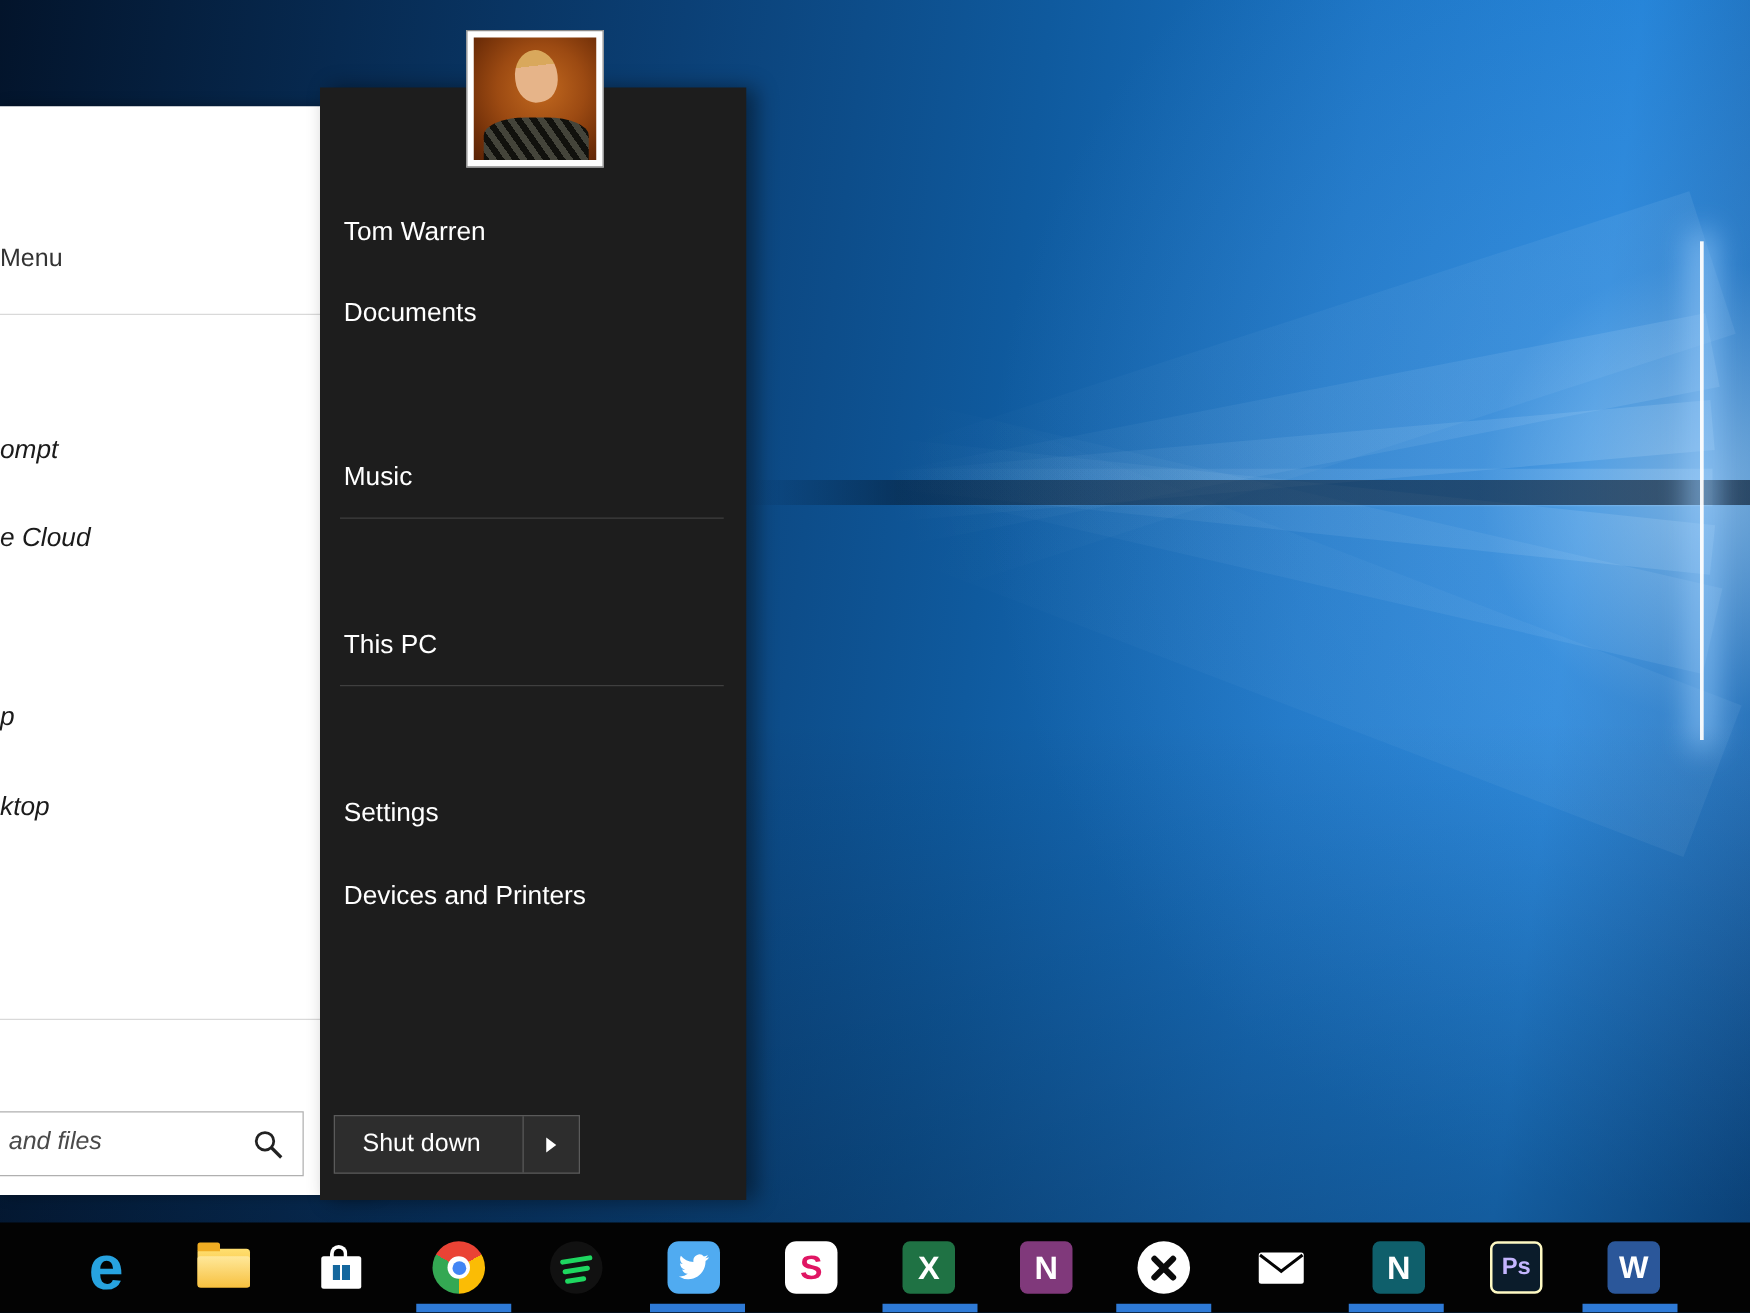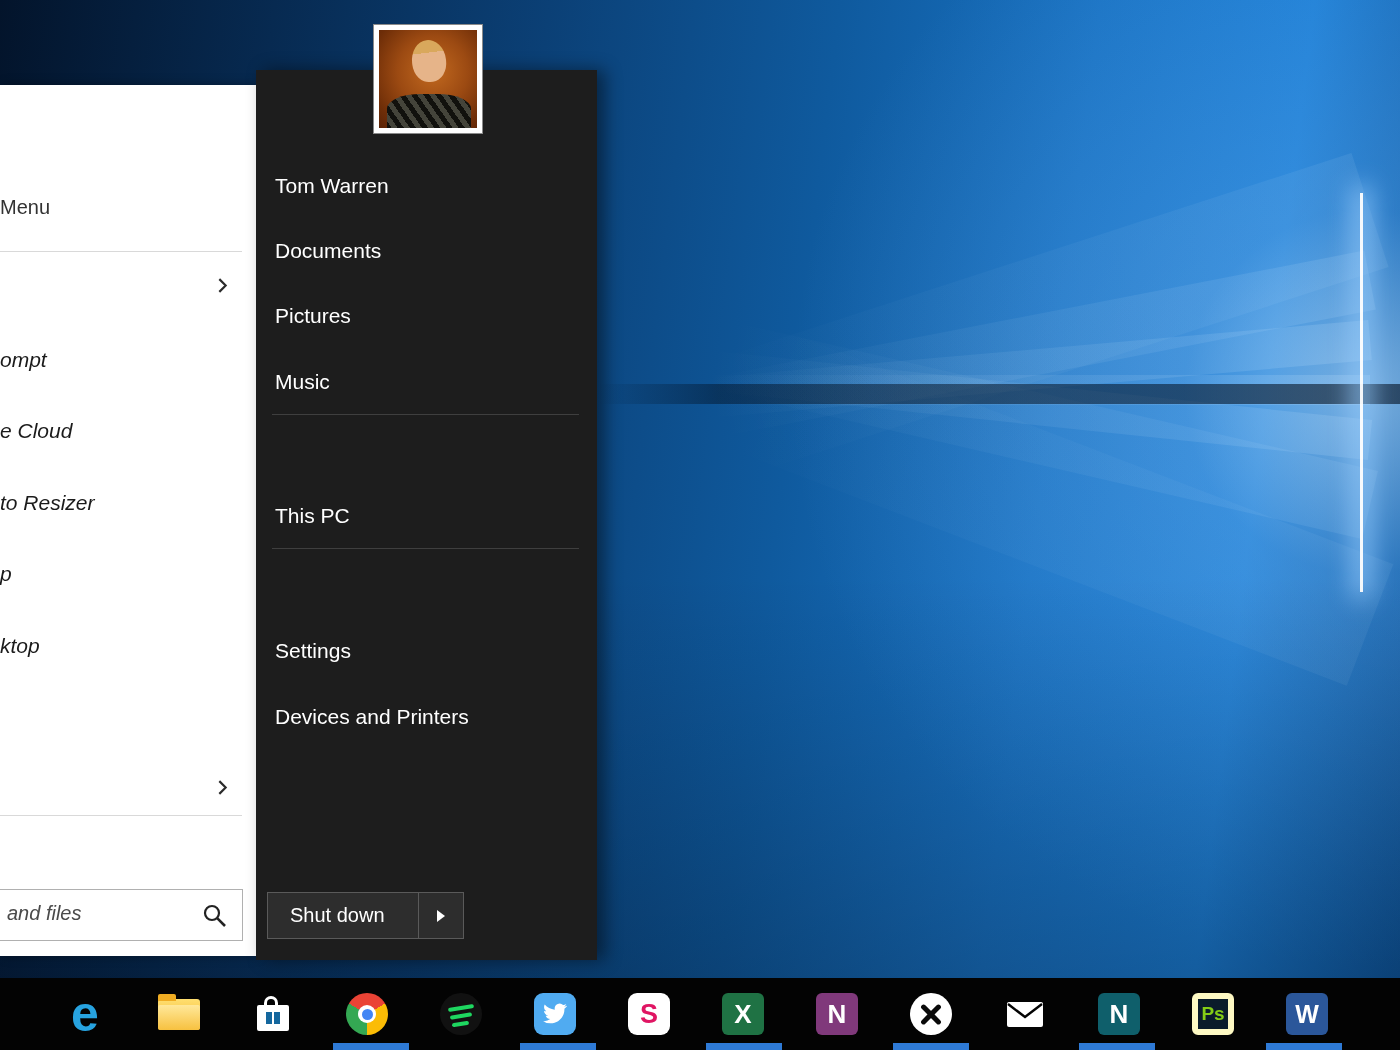--- a/index.html
+++ b/index.html
@@ -16,21 +16,21 @@
     background:linear-gradient(to left,rgba(220,240,255,.9),rgba(220,240,255,0) 70%);}
   .glow{position:absolute;inset:0;
     background:radial-gradient(circle at 1366px 392px,rgba(200,230,255,.55) 0%,rgba(120,180,240,.25) 12%,rgba(0,0,0,0) 38%);}
   .win-hband{position:absolute;left:598px;right:0;top:384px;height:20px;
     background:linear-gradient(to right,rgba(2,14,30,0),rgba(2,14,30,.45) 15%,rgba(2,14,30,.6) 100%);}
   .win-vline{position:absolute;left:1360px;top:193px;width:3px;height:399px;
     background:rgba(255,255,255,.95);box-shadow:0 0 24px 7px rgba(150,205,255,.85);}
 
   
   .left-panel{position:absolute;left:0;top:85px;width:256px;height:871px;background:#ffffff;
-    box-shadow:3px 0 10px rgba(0,0,0,.35);color:#1b1b1b;}
+    box-shadow:3px 0 10px rgba(0,0,0,.35);color:#1b1b1b;padding-left:44px;}
   .lp-title{position:absolute;left:0;top:111px;font-size:20px;color:#333;}
   .lp-divider{position:absolute;left:0;right:14px;height:1px;background:#d9d9d9;}
   .lp-item{position:absolute;left:0;right:10px;height:30px;line-height:30px;font-size:21px;cursor:default;font-style:italic;}
   .lp-item .chev{position:absolute;right:18px;top:7px;color:#2b2b2b;}
   .lp-search{position:absolute;left:-2px;top:804px;width:245px;height:52px;background:#fff;
     border:1px solid #b0b0b0;box-sizing:border-box;}
   .lp-search-text{position:absolute;left:8px;top:12px;font-size:20px;font-style:italic;color:#4a4a4a;}
   .lp-search .mag{position:absolute;right:14px;top:13px;}
 
   
@@ -86,21 +86,21 @@
   .ic-spotify .b2{left:10px;top:21px;width:22px;height:4px;}
   .ic-spotify .b3{left:12px;top:29px;width:17px;height:4px;}
   .ic-twitter{width:42px;height:42px;border-radius:9px;background:#50abf1;display:flex;align-items:center;justify-content:center;}
   .ic-slack{width:42px;height:42px;border-radius:9px;background:#fff;display:flex;align-items:center;justify-content:center;
     font-size:27px;font-weight:bold;color:#e01563;}
   .ic-sq{width:42px;height:42px;border-radius:6px;display:flex;align-items:center;justify-content:center;
     font-weight:bold;color:#fff;}
   .ic-excel{background:#1f7244;font-size:26px;}
   .ic-onenote{background:#80397b;font-size:26px;}
   .ic-nextgen{background:#0f5f6b;font-size:26px;}
-  .ic-ps{background:#0b1c2b;color:#84cc16;font-size:19px;border:6px solid #fef9c3;box-sizing:border-box;}
+  .ic-ps{background:#0b1c2b;color:#c4b5fd;font-size:19px;border:2px solid #fef9c3;box-sizing:border-box;}
   .ic-word{background:#2b579a;font-size:25px;}
   .ic-xbox{width:42px;height:42px;border-radius:50%;background:#fff;position:relative;}
   .ic-xbox::before,.ic-xbox::after{content:"";position:absolute;left:8px;top:18.5px;width:26px;height:5px;background:#0a0a0a;border-radius:3px;}
   .ic-xbox::before{transform:rotate(45deg);}
   .ic-xbox::after{transform:rotate(-45deg);}
   .chev{display:inline-block;}
 </style>
 </head>
 <body>
 
@@ -131,23 +131,20 @@
       <svg class="chev" width="11" height="17" viewBox="0 0 10 16">
           <polyline points="2,2 8,8 2,14" fill="none" stroke="currentColor" stroke-width="2"></polyline>
         </svg>
     </div>
     <div class="lp-item" style="top:260px">
       <span>ompt</span>
     </div>
     <div class="lp-item" style="top:331px">
       <span>e Cloud</span>
     </div>
-    <div class="lp-item" style="top:403px">
-      <span>to Resizer</span>
-    </div>
     <div class="lp-item" style="top:474px">
       <span>p</span>
     </div>
     <div class="lp-item" style="top:546px">
       <span>ktop</span>
     </div>
     <div class="lp-item" style="top:687px">
       <span></span>
       <svg class="chev" width="11" height="17" viewBox="0 0 10 16">
           <polyline points="2,2 8,8 2,14" fill="none" stroke="currentColor" stroke-width="2"></polyline>
@@ -165,23 +162,20 @@
     </div>
   </div>
 
   <div class="right-panel">
     <div class="rp-item" style="top:100px">
       <span>Tom Warren</span>
     </div>
     <div class="rp-item" style="top:165px">
       <span>Documents</span>
     </div>
-    <div class="rp-item" style="top:230px">
-      <span>Pictures</span>
-    </div>
     <div class="rp-item" style="top:296px">
       <span>Music</span>
     </div>
     <div class="rp-divider" style="top:344px"></div>
     <div class="rp-item" style="top:430px">
       <span>This PC</span>
     </div>
     <div class="rp-divider" style="top:478px"></div>
     <div class="rp-item" style="top:565px">
       <span>Settings</span>

